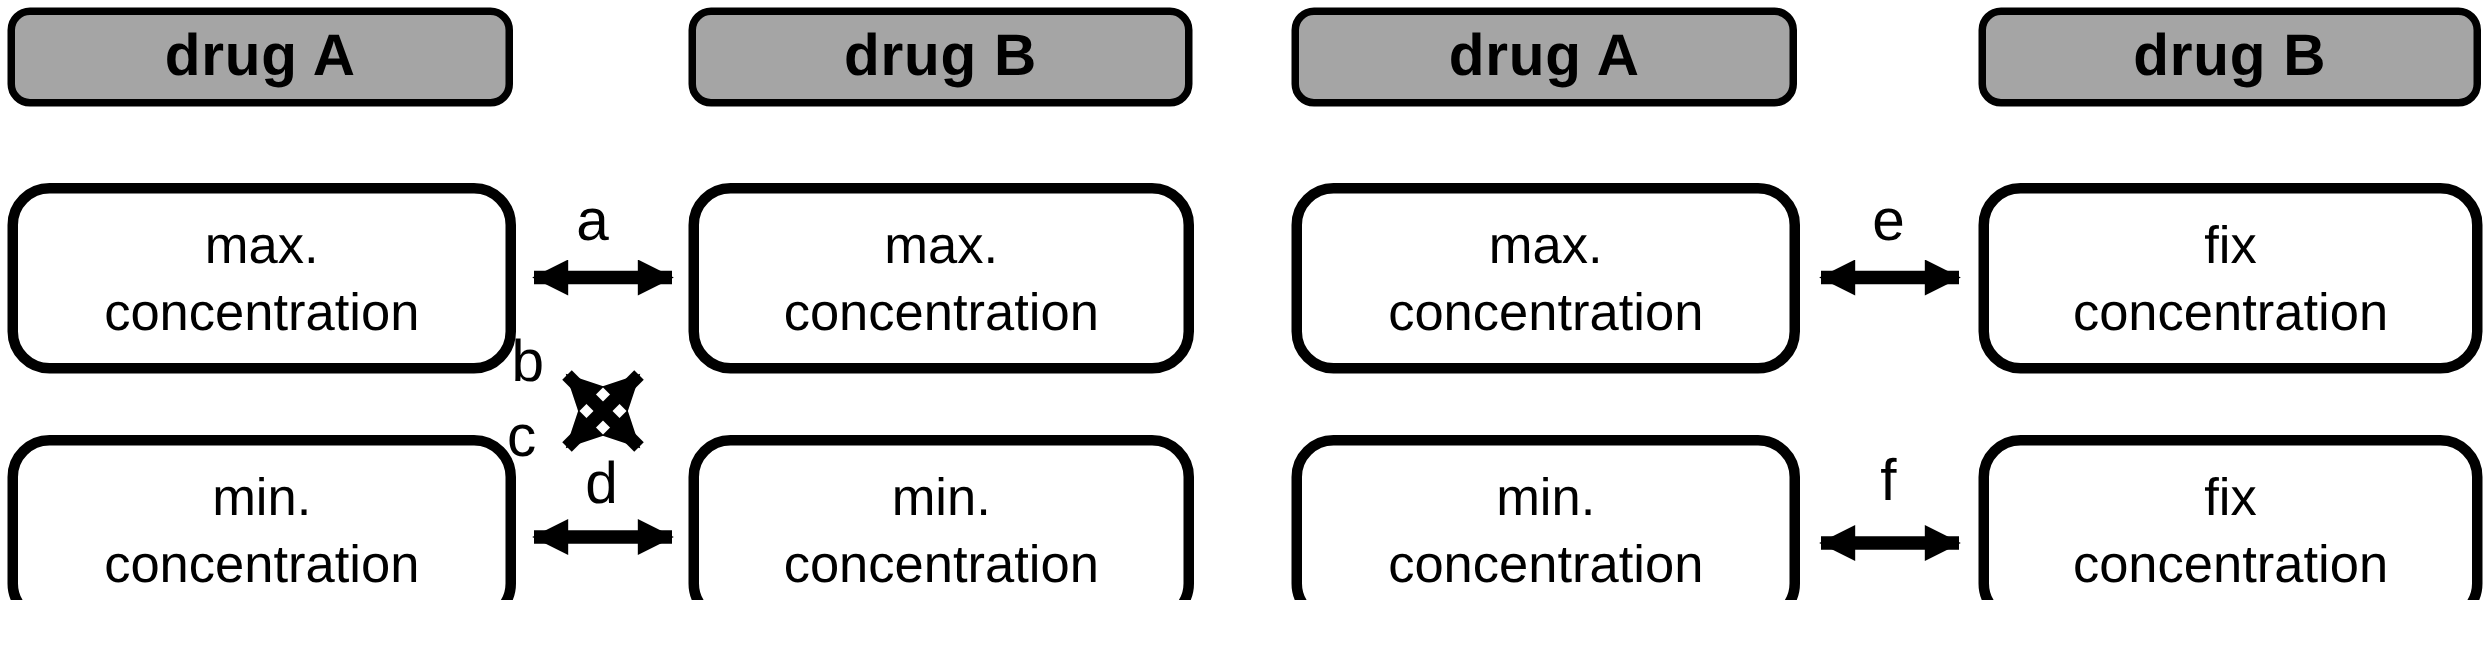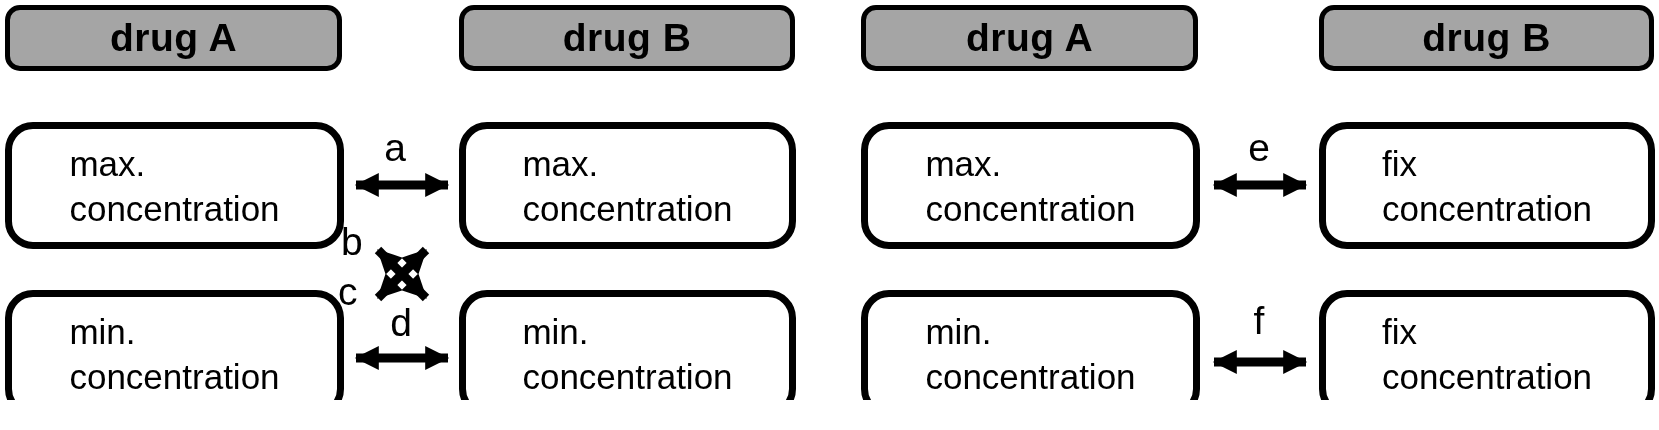--- a/index.html
+++ b/index.html
@@ -30,21 +30,21 @@
   .box {
     position: absolute;
     height: 127px;
     box-sizing: border-box;
     background: #ffffff;
     border: 7px solid #000000;
     border-radius: 28px;
     display: flex;
     align-items: center;
     justify-content: center;
-    text-align: left;
+    text-align: center;
     font-size: 35px;
     color: #000000;
     line-height: 45px;
     white-space: pre-line;
   }
   .row1 { top: 122px; }
   .row2 { top: 290px; }
   .albl {
     position: absolute;
     font-size: 39px;

